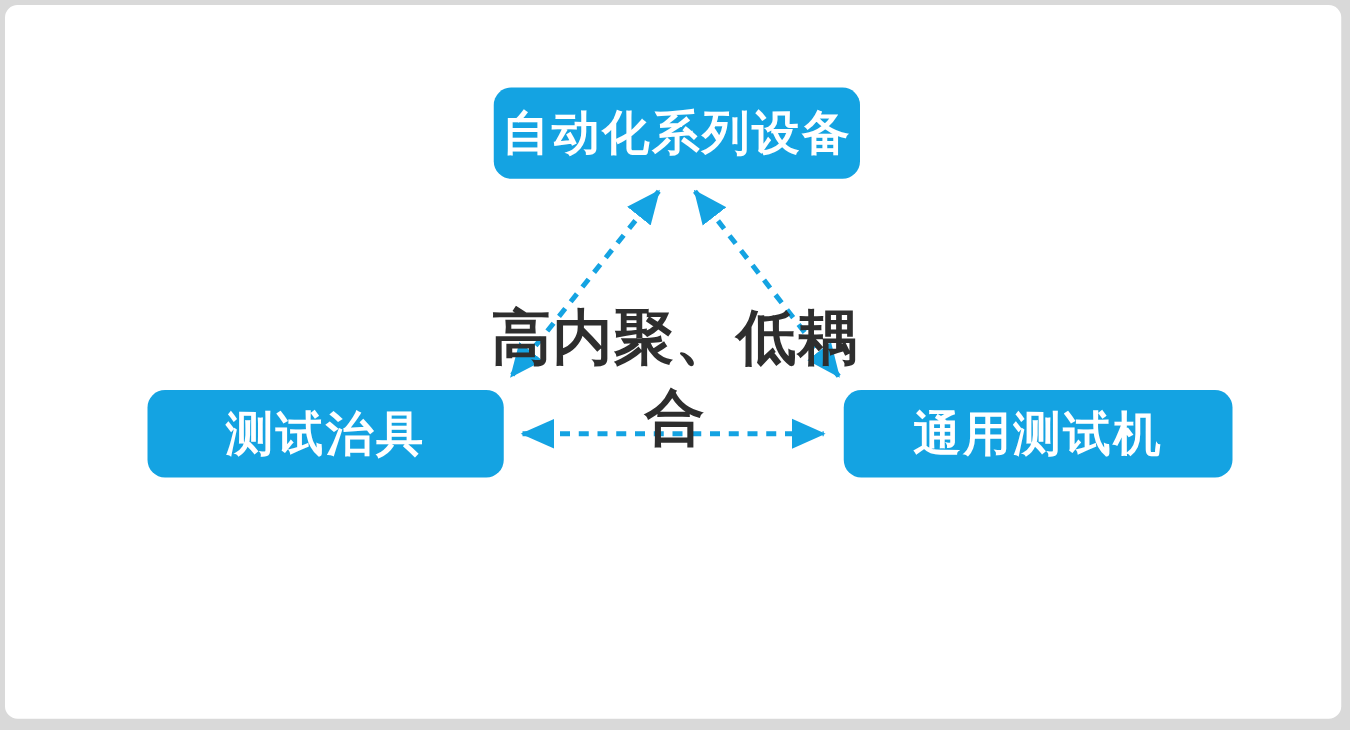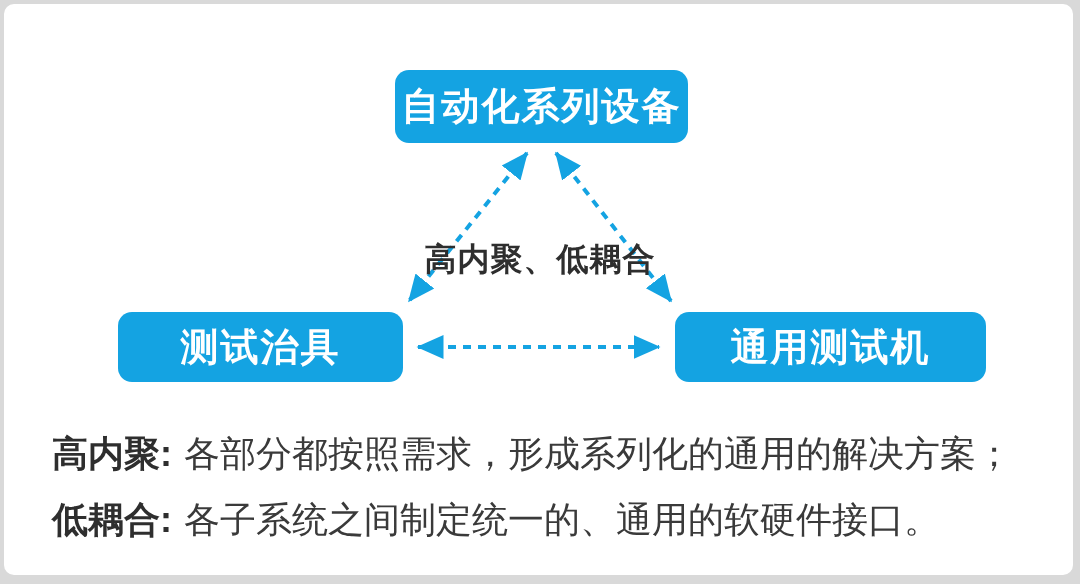--- a/index.html
+++ b/index.html
@@ -51,21 +51,21 @@
     font-weight: 700;
     letter-spacing: 2px;
   }
   .node-top    { left: 395px; top: 70px;  width: 293px; height: 73px; }
   .node-left   { left: 118px; top: 312px; width: 285px; height: 70px; justify-content: center; }
   .node-right  { left: 675px; top: 312px; width: 311px; height: 70px; }
   .center-label {
     position: absolute;
     left: 385px; top: 238px; width: 310px;
     text-align: center;
-    font-size: 32px;
+    font-size: 48px;
     font-weight: 800;
     color: var(--text-dark);
     letter-spacing: 1px;
   }
   .notes {
     position: absolute;
     left: 52px; top: 428px; right: 40px;
   }
   .note {
     margin: 0 0 14px 0;
@@ -104,21 +104,13 @@
   <div class="node node-left">
     <span>测试治具</span>
   </div>
 
   <div class="node node-right">
     <span>通用测试机</span>
   </div>
 
   <div class="center-label">高内聚、低耦合</div>
 
-  <div class="notes">
-    <p class="note">
-      <span class="term">高内聚:</span><span class="desc">各部分都按照需求，形成系列化的通用的解决方案；</span>
-    </p>
-    <p class="note">
-      <span class="term">低耦合:</span><span class="desc">各子系统之间制定统一的、通用的软硬件接口。</span>
-    </p>
-  </div>
 </div>
 
 </body></html>

